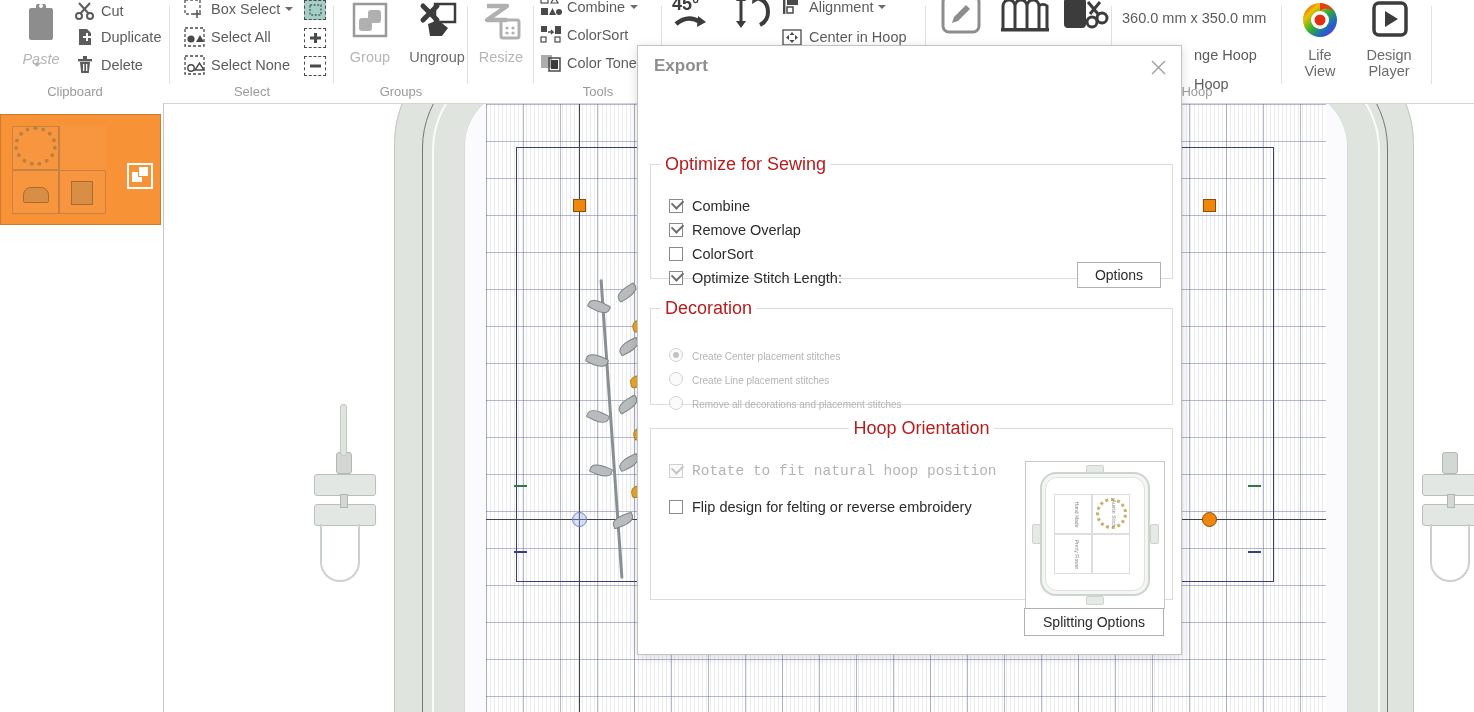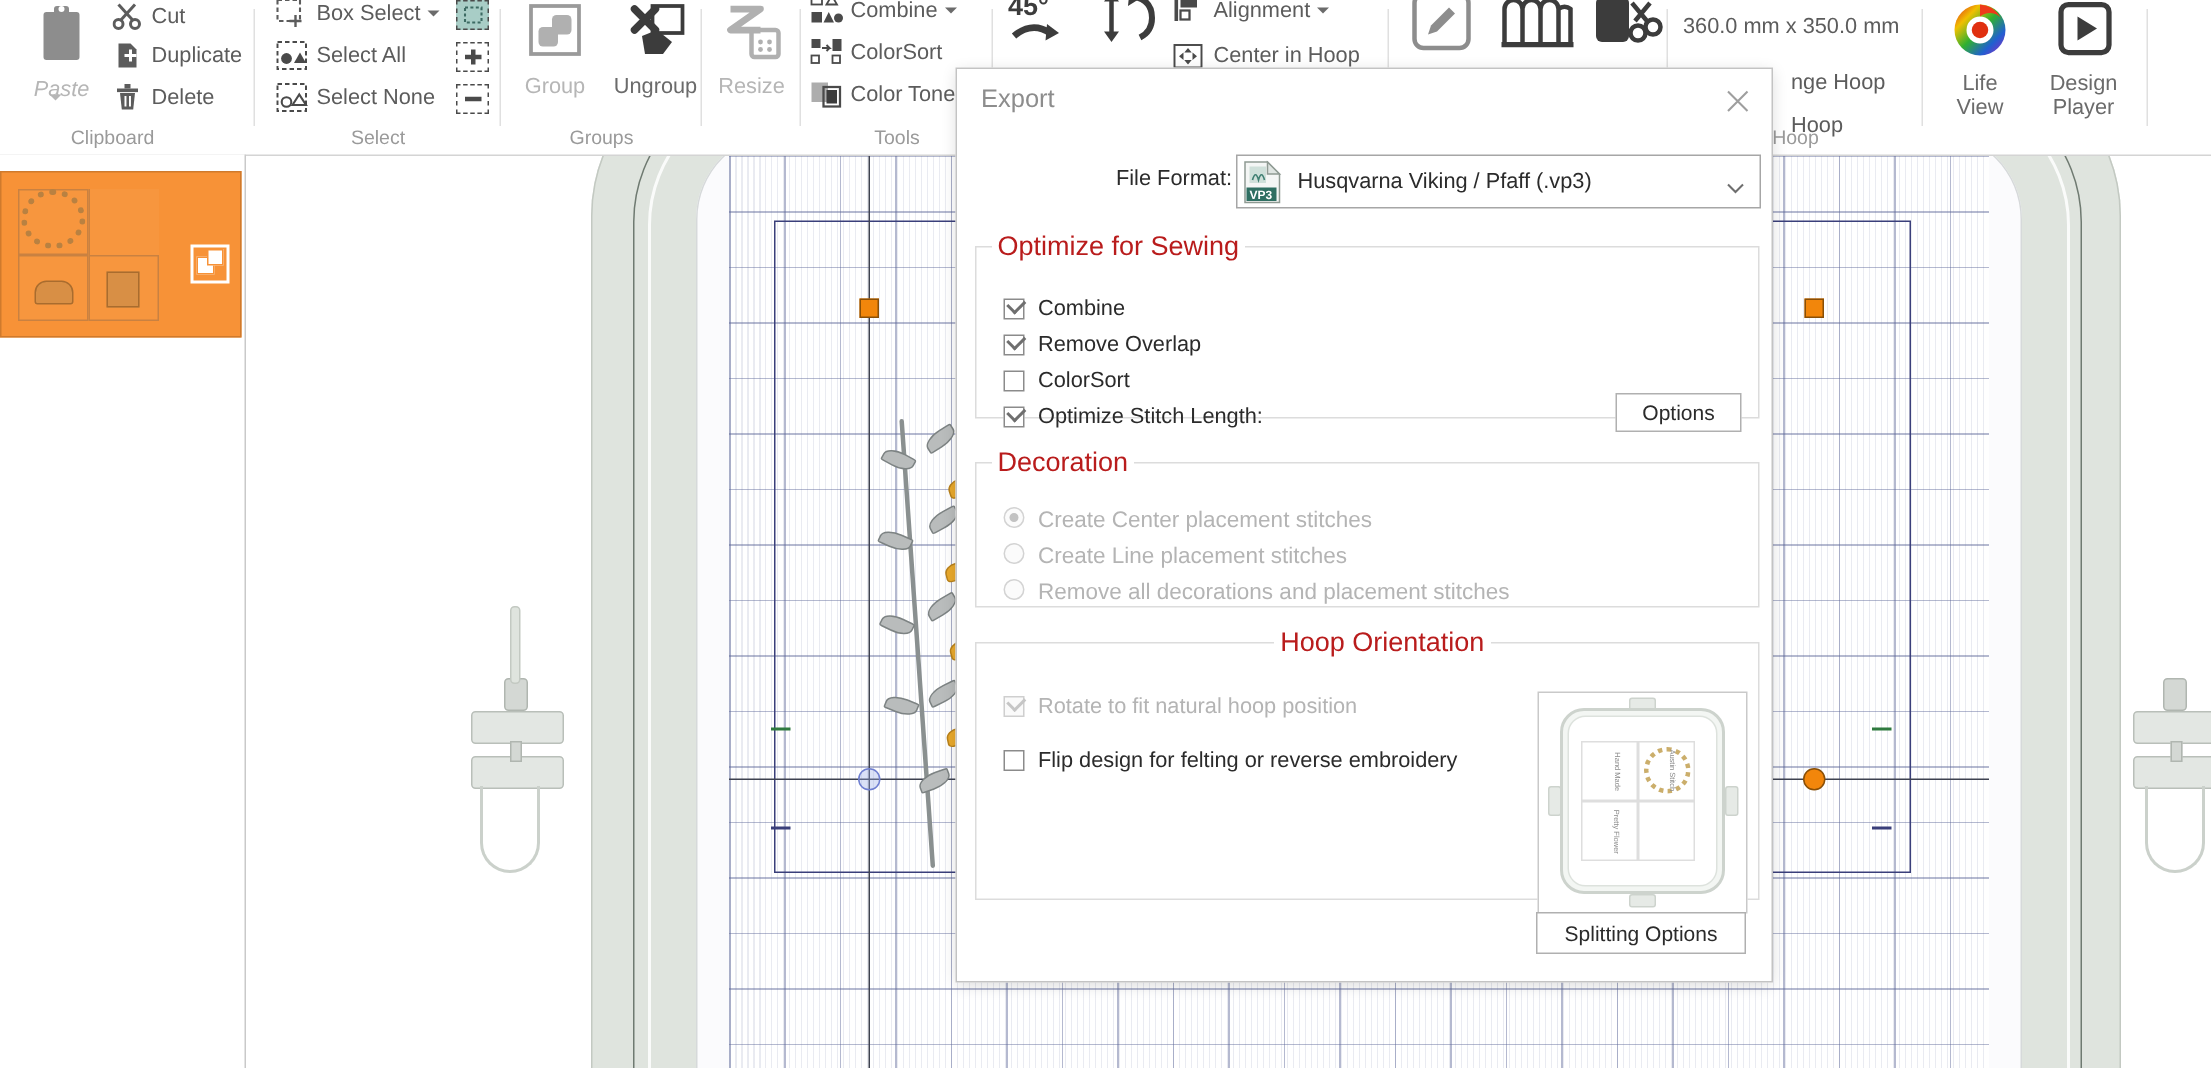--- a/index.html
+++ b/index.html
@@ -286,20 +286,21 @@
     background: #ffffff;
     border: 1px solid #c3c3c3;
     box-shadow: 0 2px 10px rgba(0,0,0,0.14);
     box-sizing: border-box;
   }
   .dlg-title {
     position: absolute;
     left: 16px; top: 10px;
     font-size: 17px;
     color: #8d8d8d;
+    font-weight: bold;
   }
   .dlg-close {
     position: absolute;
     right: 6px; top: 6px;
     width: 34px; height: 30px;
     display: flex; align-items: center; justify-content: center;
     cursor: pointer;
   }
   .dlg-close svg { display: block; }
 
@@ -355,21 +356,21 @@
   }
 
   .chk-row {
     position: absolute;
     display: flex;
     align-items: center;
     font-size: 14.5px;
     color: #2b2b2b;
     white-space: nowrap;
   }
-  .chk-row.disabled { color: #b4b4b4; }
+  .chk-row.disabled { color: #b4b4b4; font-family: Liberation Mono, monospace; }
   .cbox {
     width: 14px; height: 14px;
     border: 1px solid #8b8b8b;
     background: #ffffff;
     box-sizing: border-box;
     margin-right: 9px;
     flex: 0 0 14px;
     position: relative;
   }
   .cbox.disabled { border-color: #cfcfcf; background: #fafafa; }
@@ -379,24 +380,25 @@
     width: 9px; height: 6px;
     border-left: 2px solid #6f6f6f;
     border-bottom: 2px solid #6f6f6f;
     transform: rotate(-45deg);
   }
   .cbox.disabled .tick { border-color: #c6c6c6; }
 
   .rad-row {
     position: absolute;
     display: flex;
-    align-items: flex-start;
-    font-size: 15px;
+    align-items: flex-end;
+    font-size: 10px;
     color: #b4b4b4;
     white-space: nowrap;
+    margin-top: 10px;
   }
   .rbox {
     width: 14px; height: 14px;
     border: 1px solid #d3d3d3;
     border-radius: 50%;
     background: #fbfbfb;
     box-sizing: border-box;
     margin-right: 9px;
     flex: 0 0 14px;
     position: relative;
@@ -887,41 +889,20 @@
 
   <div class="dialog">
 
     <div class="dlg-title">Export</div>
     <div class="dlg-close">
       <svg width="15" height="15" viewBox="0 0 15 15">
         <path d="M1 1 L14 14 M14 1 L1 14" stroke="#9e9e9e" stroke-width="1.4"></path>
       </svg>
     </div>
 
-    <div class="row-fileformat">
-      <div class="lbl-fileformat">File Format:</div>
-      <div class="combo">
-        <span class="fmt-icon">
-          <svg width="26" height="29" viewBox="0 0 26 29">
-            <path d="M1 1 h15 l8 8 v19 h-23 z" fill="#f4f6f5" stroke="#8f9a93" stroke-width="1"></path>
-            <path d="M16 1 v8 h8 z" fill="#dfe5e2" stroke="#8f9a93" stroke-width="1"></path>
-            <rect x="4" y="4" width="11" height="11" fill="#cfe0da"></rect>
-            <path d="M6 13 q2 -7 4 0 q2 -7 4 0" fill="none" stroke="#3f7f72" stroke-width="1.1"></path>
-            <rect x="2" y="18" width="20" height="9" fill="#2f6f62"></rect>
-            <text x="4" y="25.5" font-family="Liberation Sans, sans-serif" font-size="8" font-weight="bold" fill="#ffffff">VP3</text>
-          </svg>
-        </span>
-        <span class="fmt-text">Husqvarna Viking / Pfaff (.vp3)</span>
-        <span class="chev">
-          <svg width="12" height="8" viewBox="0 0 12 8">
-              <path d="M1 1 L6 6 L11 1" fill="none" stroke="#6e6e6e" stroke-width="1.4"></path>
-            </svg>
-        </span>
-      </div>
-    </div>
 
     <fieldset class="grp" style="left:12px;top:108px;width:521px;height:123px;">
       <legend>Optimize for Sewing</legend>
 
       <div class="chk-row" style="left:18px;top:23px;">
         <span class="cbox">
             <span class="tick"></span>
           </span>
         <span>Combine</span>
       </div>

